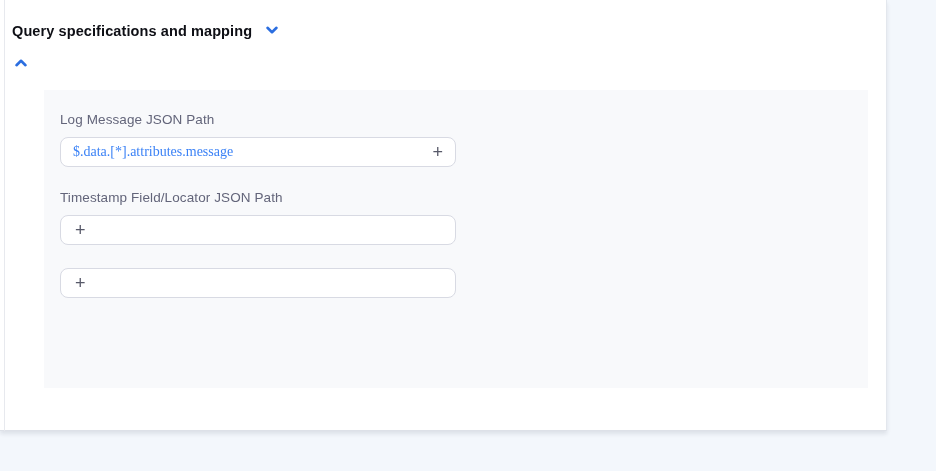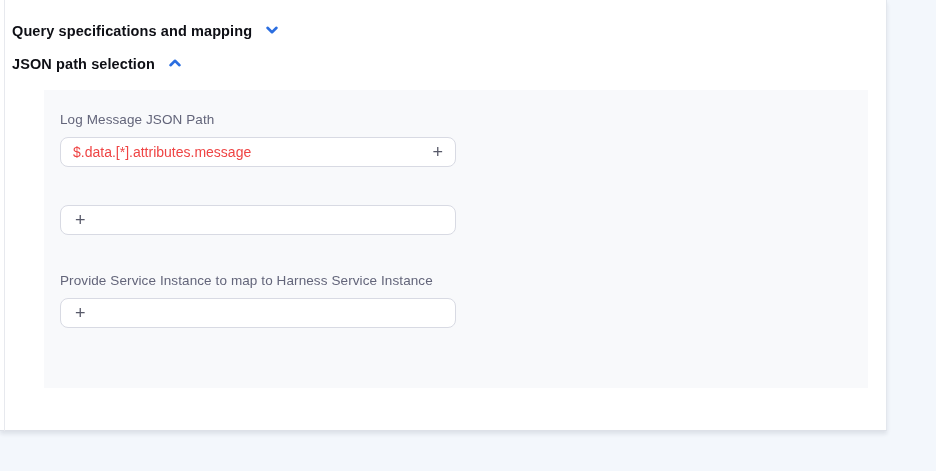--- a/index.html
+++ b/index.html
@@ -59,21 +59,21 @@
     position: absolute;
     left: 44px;
     top: 90px;
     width: 824px;
     height: 298px;
     background: #f8f9fb;
     padding: 22px 0 0 16px;
   }
   .field-group {
     width: 396px;
-    margin-bottom: 38px;
+    margin-bottom: 23px;
   }
   .field-label {
     display: block;
     font-size: 13.5px;
     color: #63657a;
     margin-bottom: 10px;
     letter-spacing: 0.1px;
   }
   .input-wrap {
     display: flex;
@@ -83,23 +83,23 @@
     background: #ffffff;
     border: 1px solid #d8dae3;
     border-radius: 8px;
     padding: 0 10px 0 12px;
   }
   .path-input {
     flex: 1;
     border: none;
     outline: none;
     background: transparent;
-    font-family: Liberation Sans, sans-serif;
+    font-family: Liberation Serif, serif;
     font-size: 14px;
-    color: #ef4444;
+    color: #3b82f6;
     padding: 0;
   }
   .plus-button {
     border: none;
     background: transparent;
     font-family: "Liberation Sans", sans-serif;
     font-size: 18px;
     line-height: 18px;
     font-weight: 400;
     color: #575969;
@@ -116,45 +116,44 @@
   <div class="section-header first">
     <span class="section-title">Query specifications and mapping</span>
     <span class="chev">
       <svg width="18" height="18" viewBox="0 0 18 18" fill="none">
         <polyline points="4.5,6.8 9,11.2 13.5,6.8" stroke="#2b6ee0" stroke-width="2.6" stroke-linecap="round" stroke-linejoin="round"></polyline>
       </svg>
     </span>
   </div>
 
   <div class="section-header second">
-    <span class="section-title">JSON path selection</span>
     <span class="chev">
       <svg width="18" height="18" viewBox="0 0 18 18" fill="none">
         <polyline points="4.5,11.2 9,6.8 13.5,11.2" stroke="#2b6ee0" stroke-width="2.6" stroke-linecap="round" stroke-linejoin="round"></polyline>
       </svg>
     </span>
   </div>
 
   <div class="panel">
 
     <div class="field-group">
       <label class="field-label">Log Message JSON Path</label>
       <div class="input-wrap">
         <input class="path-input" type="text" spellcheck="false" value="$.data.[*].attributes.message" style="">
         <button class="plus-button">+</button>
       </div>
     </div>
 
     <div class="field-group">
+      <label class="field-label">Timestamp Field/Locator JSON Path</label>
       <div class="input-wrap">
         <button class="plus-button">+</button>
       </div>
     </div>
 
     <div class="field-group">
-      <label class="field-label">Provide Service Instance to map to Harness Service Instance</label>
       <div class="input-wrap">
         <button class="plus-button">+</button>
       </div>
     </div>
 
   </div>
 </div>
 
 </body></html>

